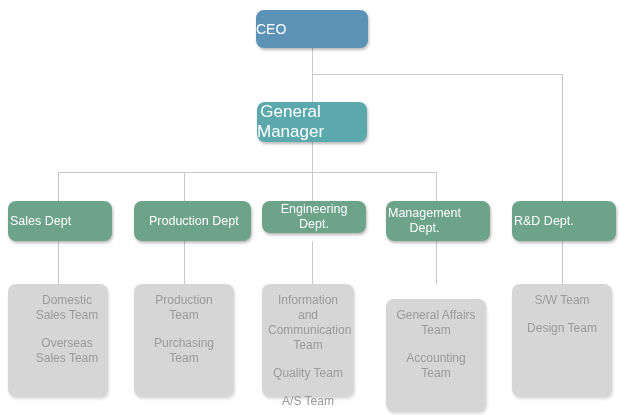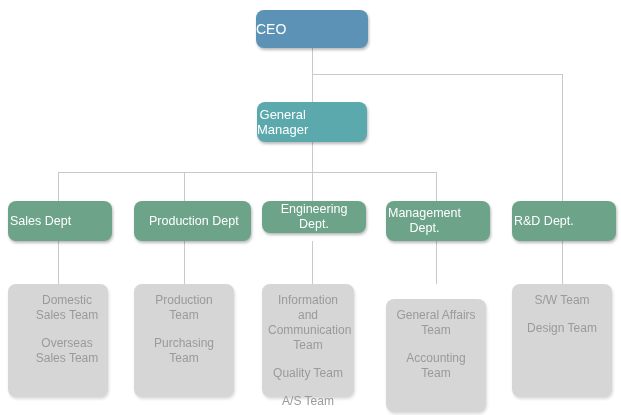--- a/index.html
+++ b/index.html
@@ -20,21 +20,21 @@
     align-items: center;
     justify-content: flex-start;
     text-align: center;
     color: #ffffff;
     border-radius: 8px;
     box-shadow: 1px 2px 3px rgba(0,0,0,0.28);
     white-space: pre-line;
     line-height: 1.18;
   }
   .node.ceo  { background: var(--c-ceo, #5b92b6); font-size: 14px; }
-  .node.gm   { background: var(--c-gm, #5ca9ad); font-size: 13px; }
+  .node.gm   { background: var(--c-gm, #5ca9ad); font-size: 17px; }
   .node.dept { background: var(--c-dept, #6ca389); font-size: 12.5px; padding: 0 2px; }
   .teambox {
     position: absolute;
     background: var(--c-team_bg, #d6d6d6);
     border-radius: 8px;
     box-shadow: 1px 2px 3px rgba(0,0,0,0.15);
     color: var(--c-team_text, #9a9a9a);
     font-size: 12px;
     line-height: 15px;
     text-align: center;

